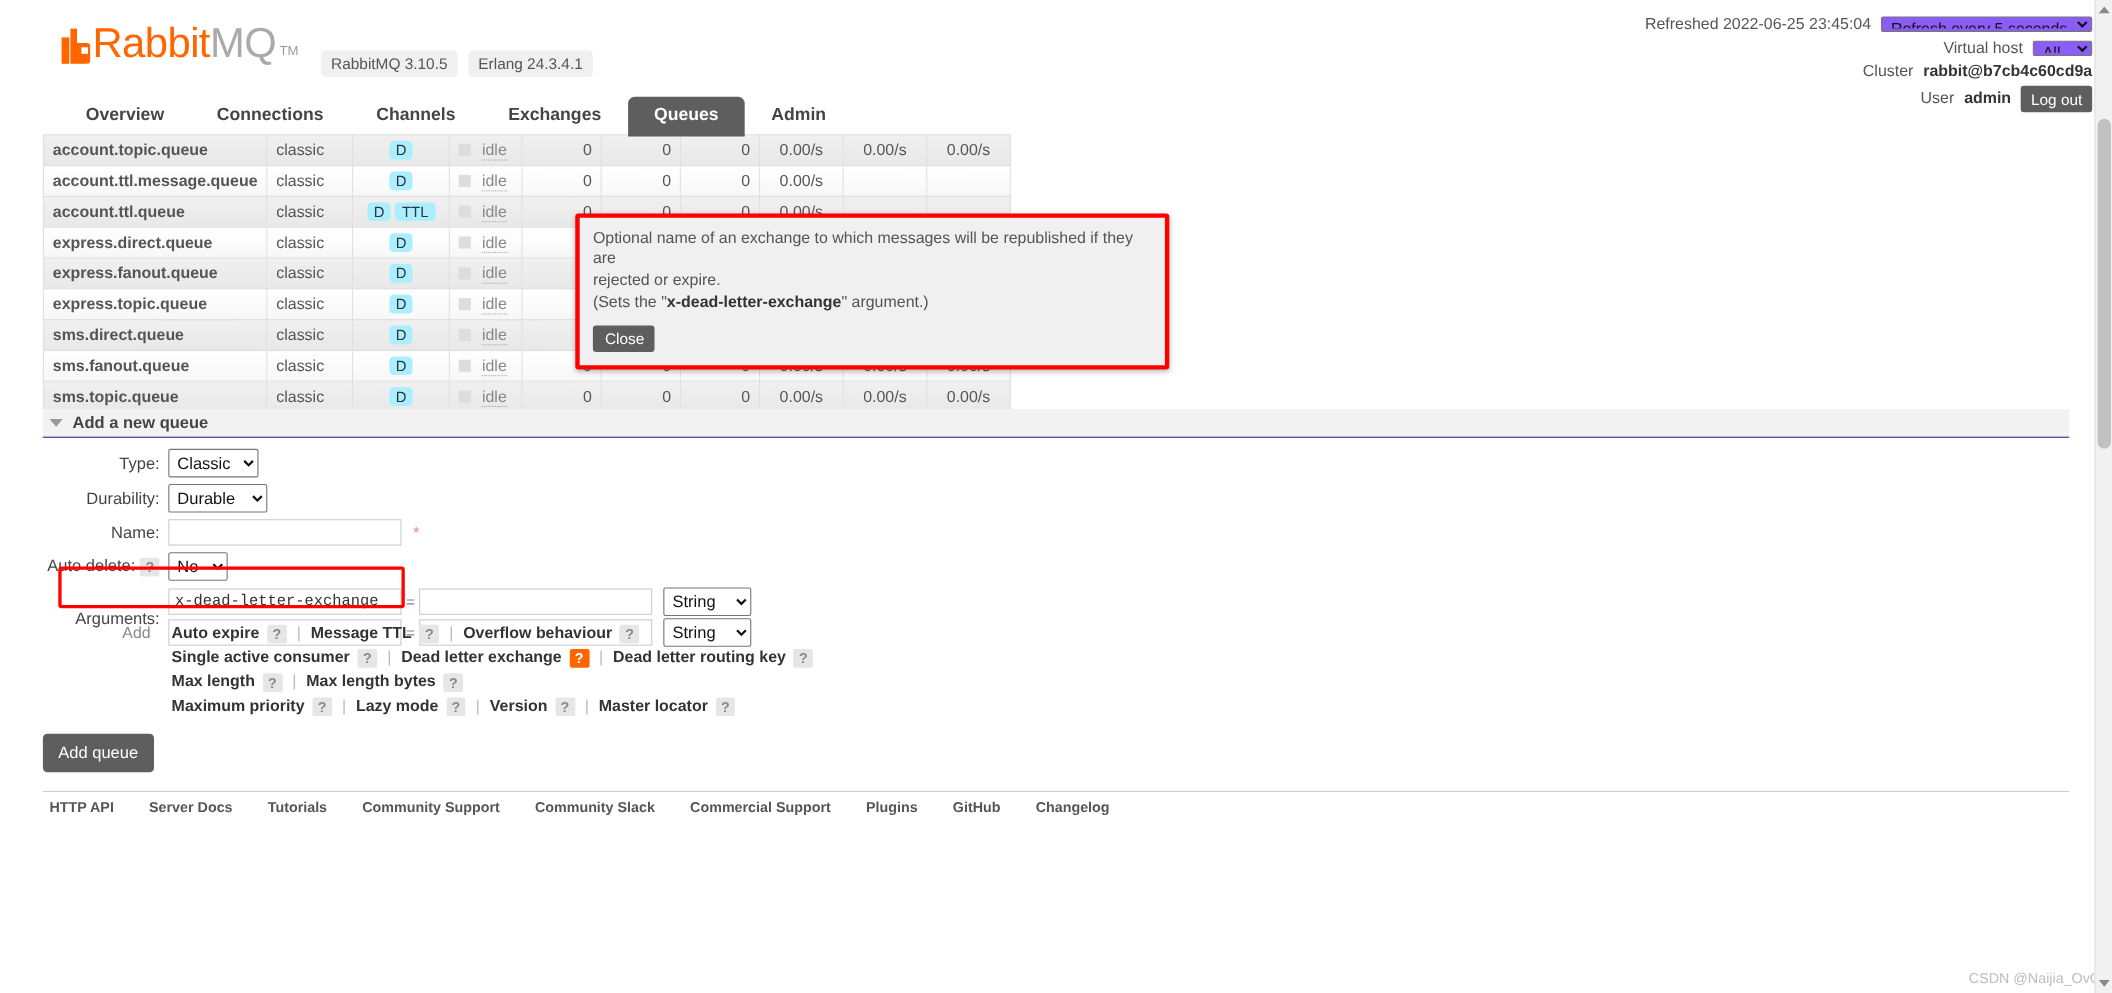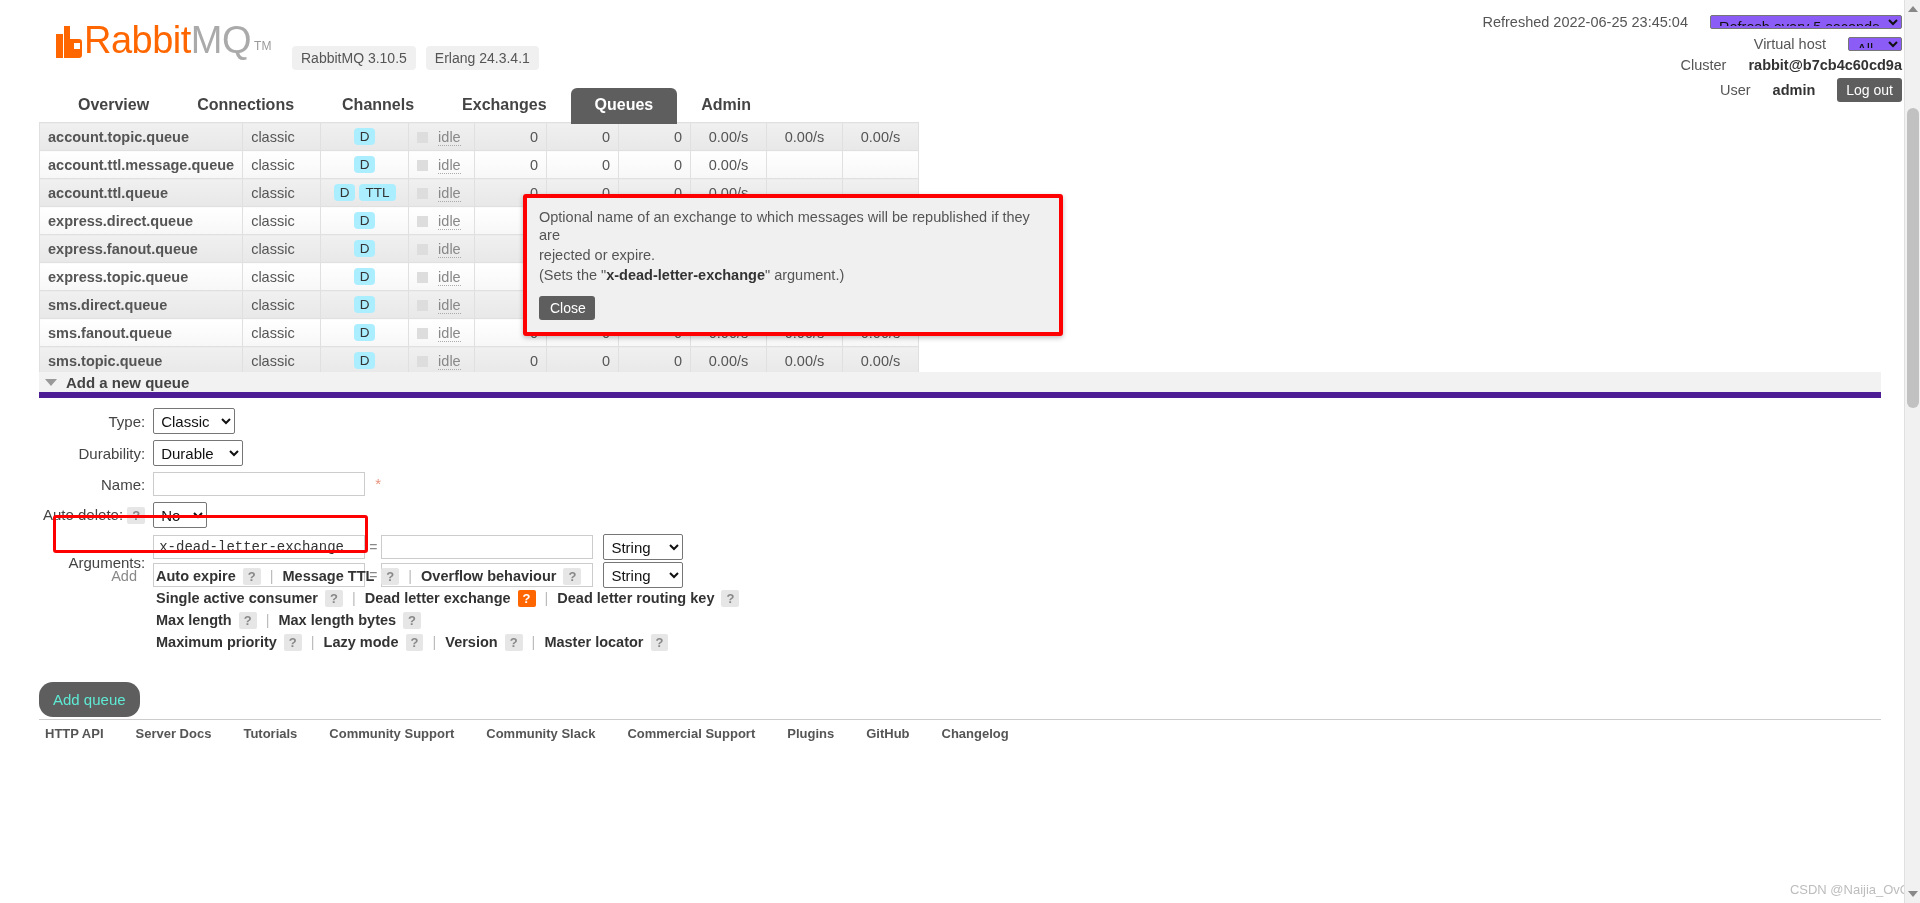--- a/index.html
+++ b/index.html
@@ -91,21 +91,21 @@
     right: 18px;
     top: 14px;
     text-align: right;
     font-size: 14.5px;
     color: #555;
   }
   .hr-line {
     display: flex;
     align-items: center;
     justify-content: flex-end;
-    gap: 22px;
+    gap: 9px;
     margin-bottom: 6px;
     white-space: nowrap;
   }
   .hr-line.tight { margin-bottom: 5px; }
   select.sel {
     font-family: "Liberation Sans", sans-serif;
     font-size: 14.5px;
     color: #111;
     background: #8b5cf6;
     border: 1px solid #767676;
@@ -229,21 +229,21 @@
   }
   .help-popup .close-btn { margin-top: 10px; padding-left: 11px; }
 
   
   .section-head {
     position: absolute;
     left: 39px;
     top: 372px;
     width: 1842px;
     background: #f2f2f2;
-    border-bottom: 6px solid #4c1d95;
+    border-bottom: 1px solid #4c1d95;
     height: 26px;
     display: flex;
     align-items: center;
     padding-left: 6px;
   }
   .tri {
     width: 0; height: 0;
     border-left: 6px solid transparent;
     border-right: 6px solid transparent;
     border-top: 7px solid #999;
@@ -361,25 +361,25 @@
     font-weight: bold;
     color: #333;
     cursor: pointer;
   }
   .sep { color: #bbb; padding: 0 2px; }
   .indent-ph { width: 110px; display: inline-block; }
 
   .add-queue-btn {
     position: absolute;
     left: 39px;
-    top: 682px;
+    top: 667px;
     background: #5e5e5e;
-    color: #5eead4;
+    color: #ffffff;
     border: none;
-    border-radius: 14px;
+    border-radius: 4px;
     font-family: "Liberation Sans", sans-serif;
     font-size: 15px;
     padding: 9px 14px;
     cursor: pointer;
   }
 
   .footer-rule {
     position: absolute;
     left: 39px;
     top: 719px;

